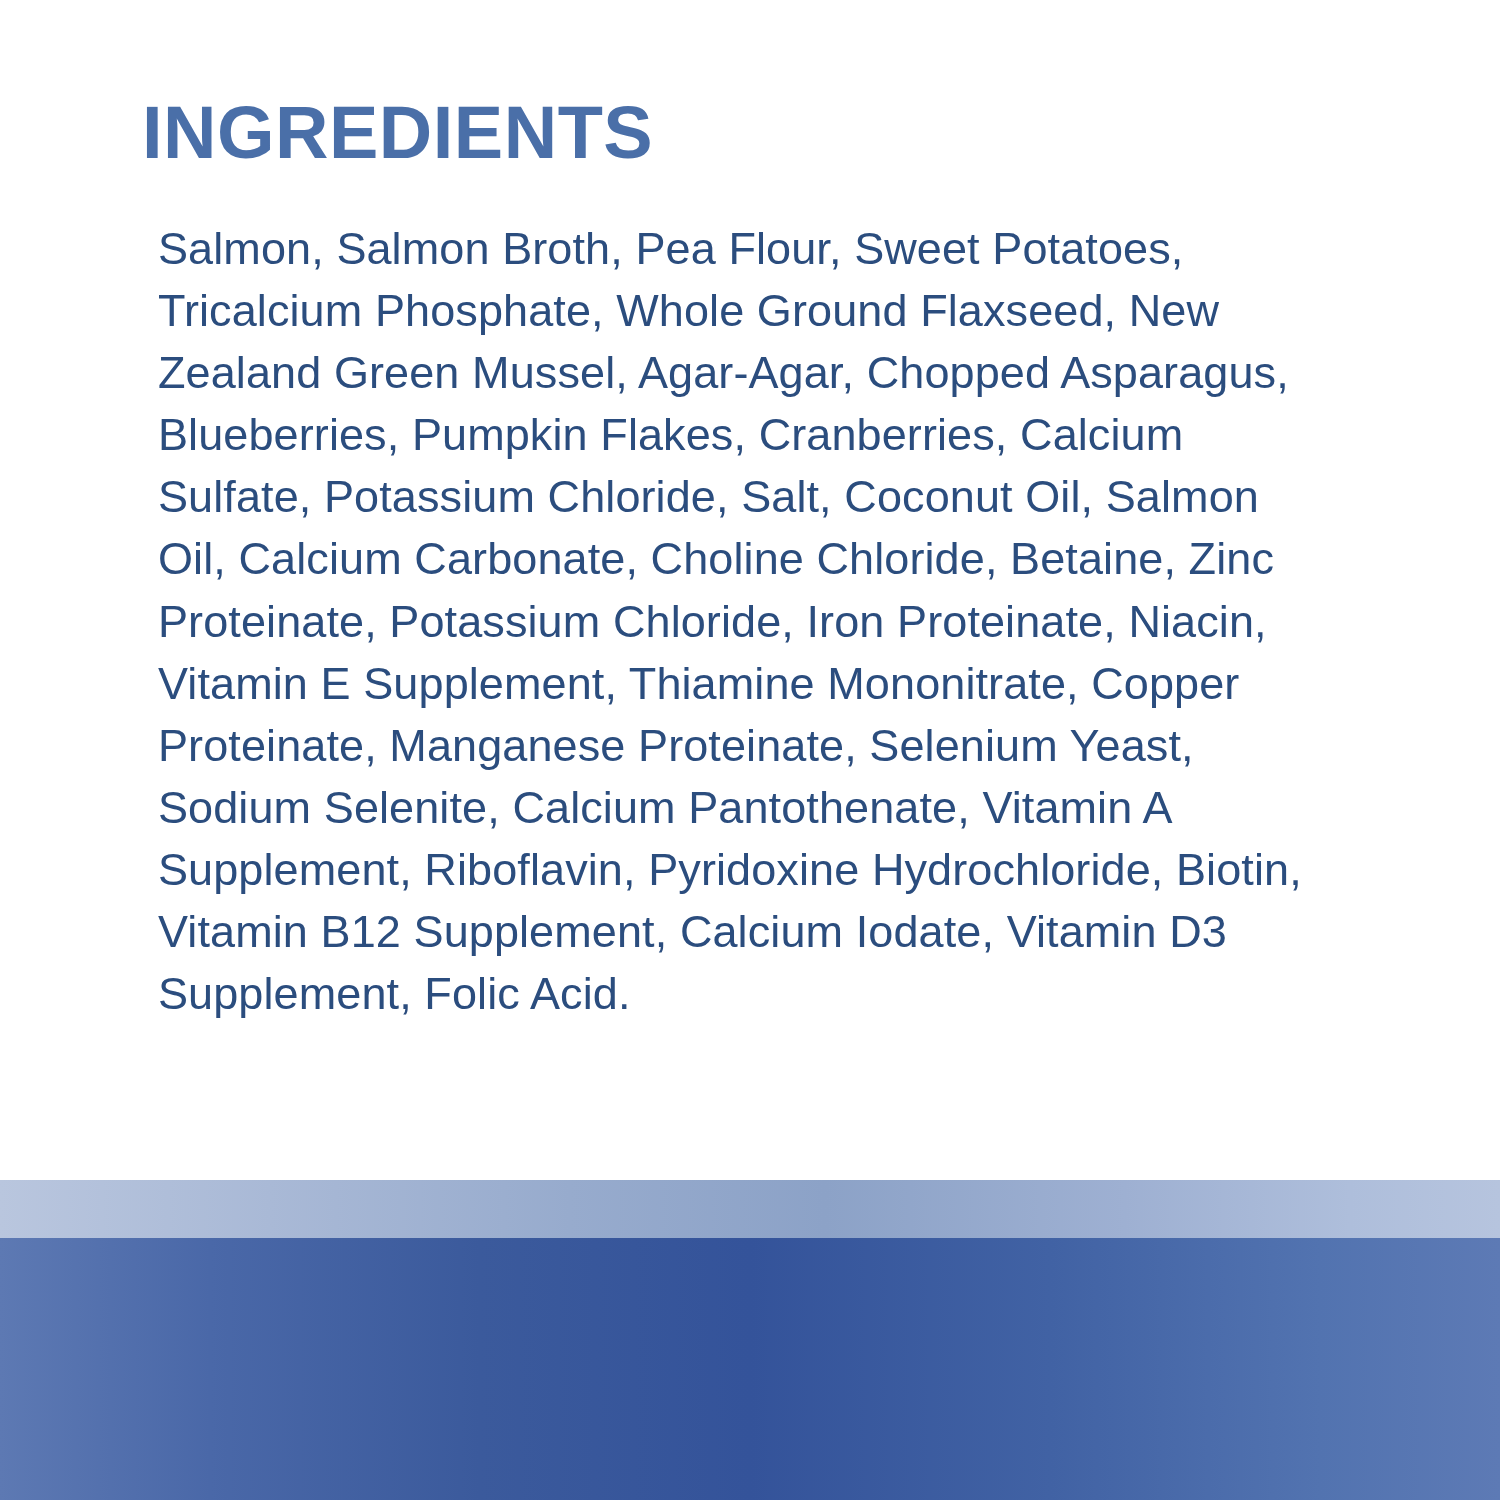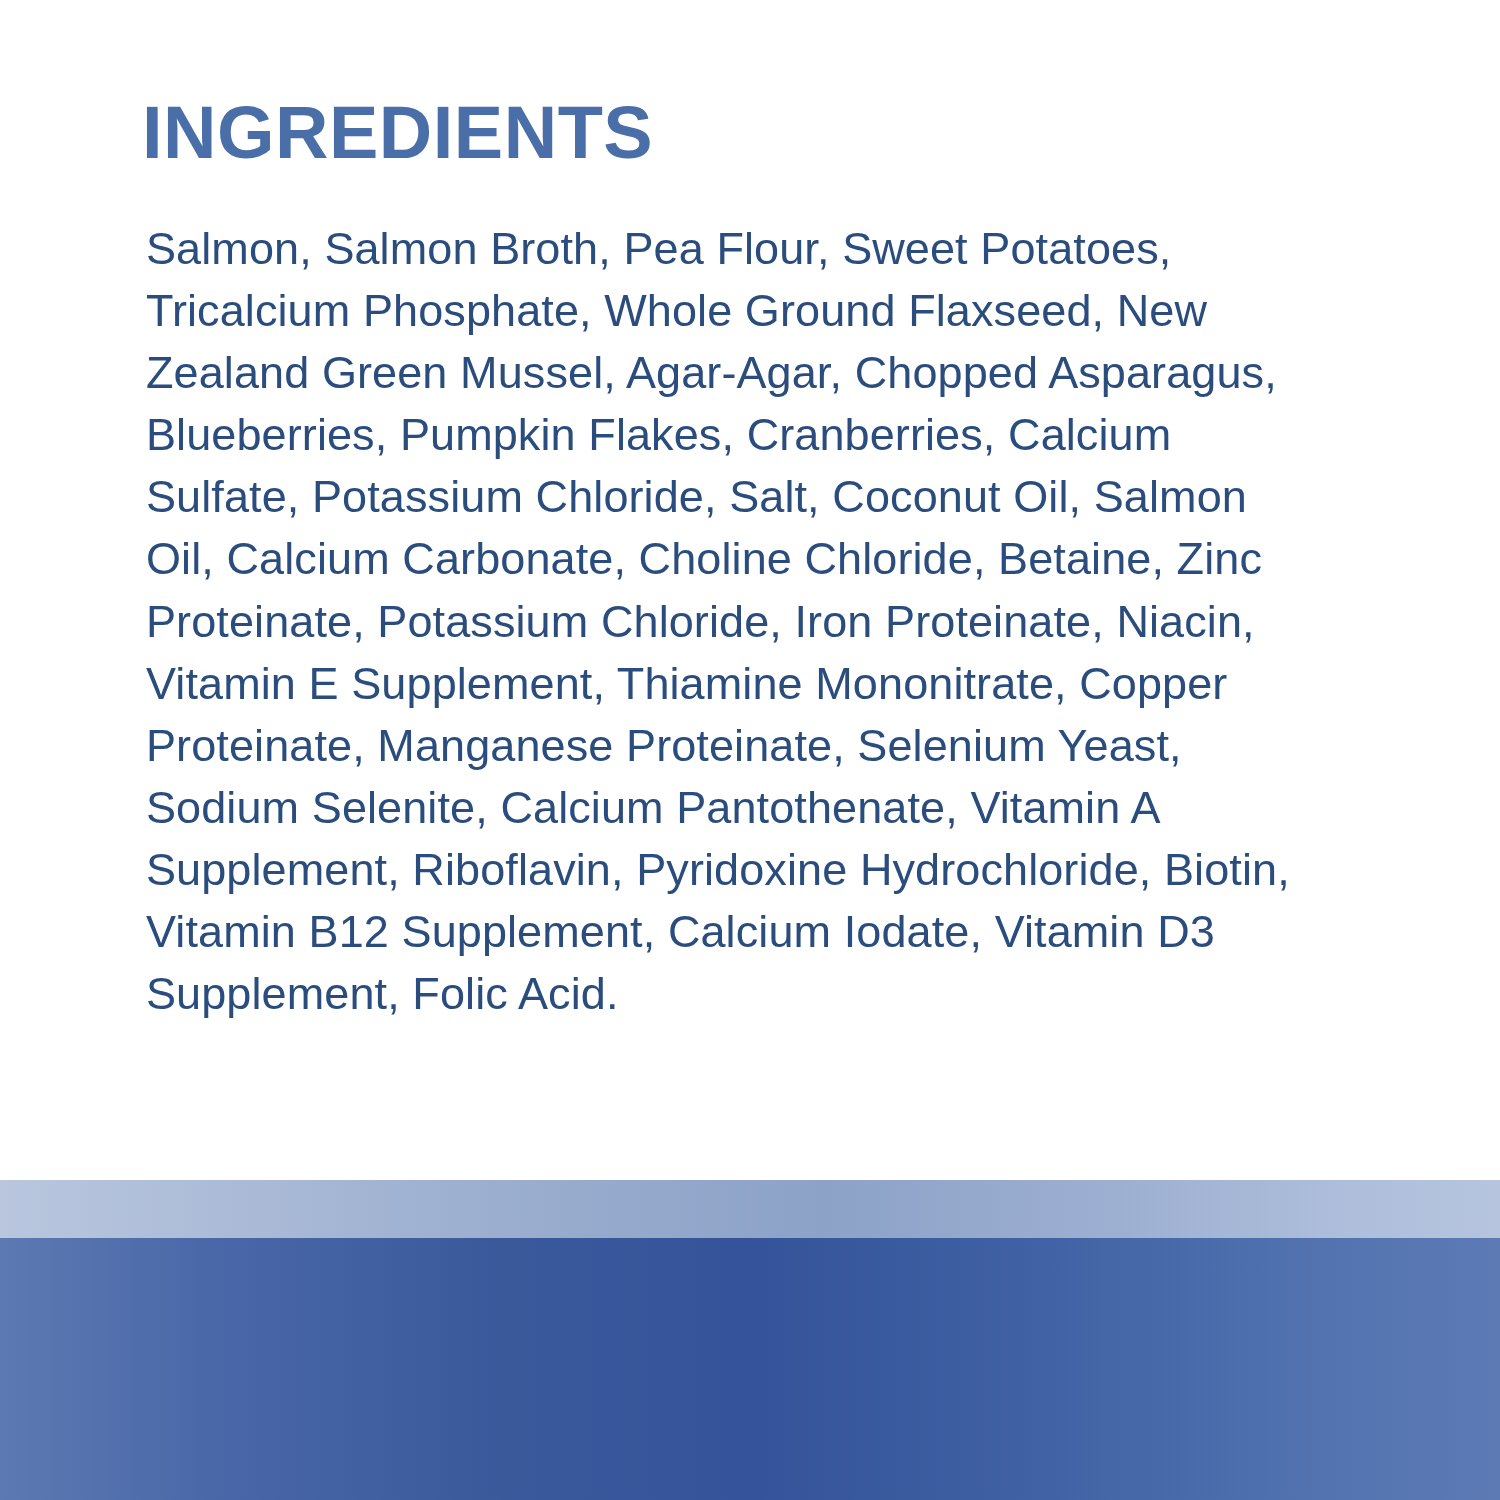--- a/index.html
+++ b/index.html
@@ -32,21 +32,21 @@
     font-weight: bold;
     letter-spacing: 0.5px;
     line-height: 1.0;
     margin: 0 0 48px 0;
   }
   .body-text {
     color: #2b4d7e;
     font-size: 45px;
     line-height: 1.38;
     letter-spacing: 0.1px;
-    margin: 4px;
+    margin: 16px;
     max-width: 1160px;
   }
   .footer-band {
     position: absolute;
     left: 0;
     bottom: 0;
     width: 1500px;
     height: 320px;
   }
   .band-top {

